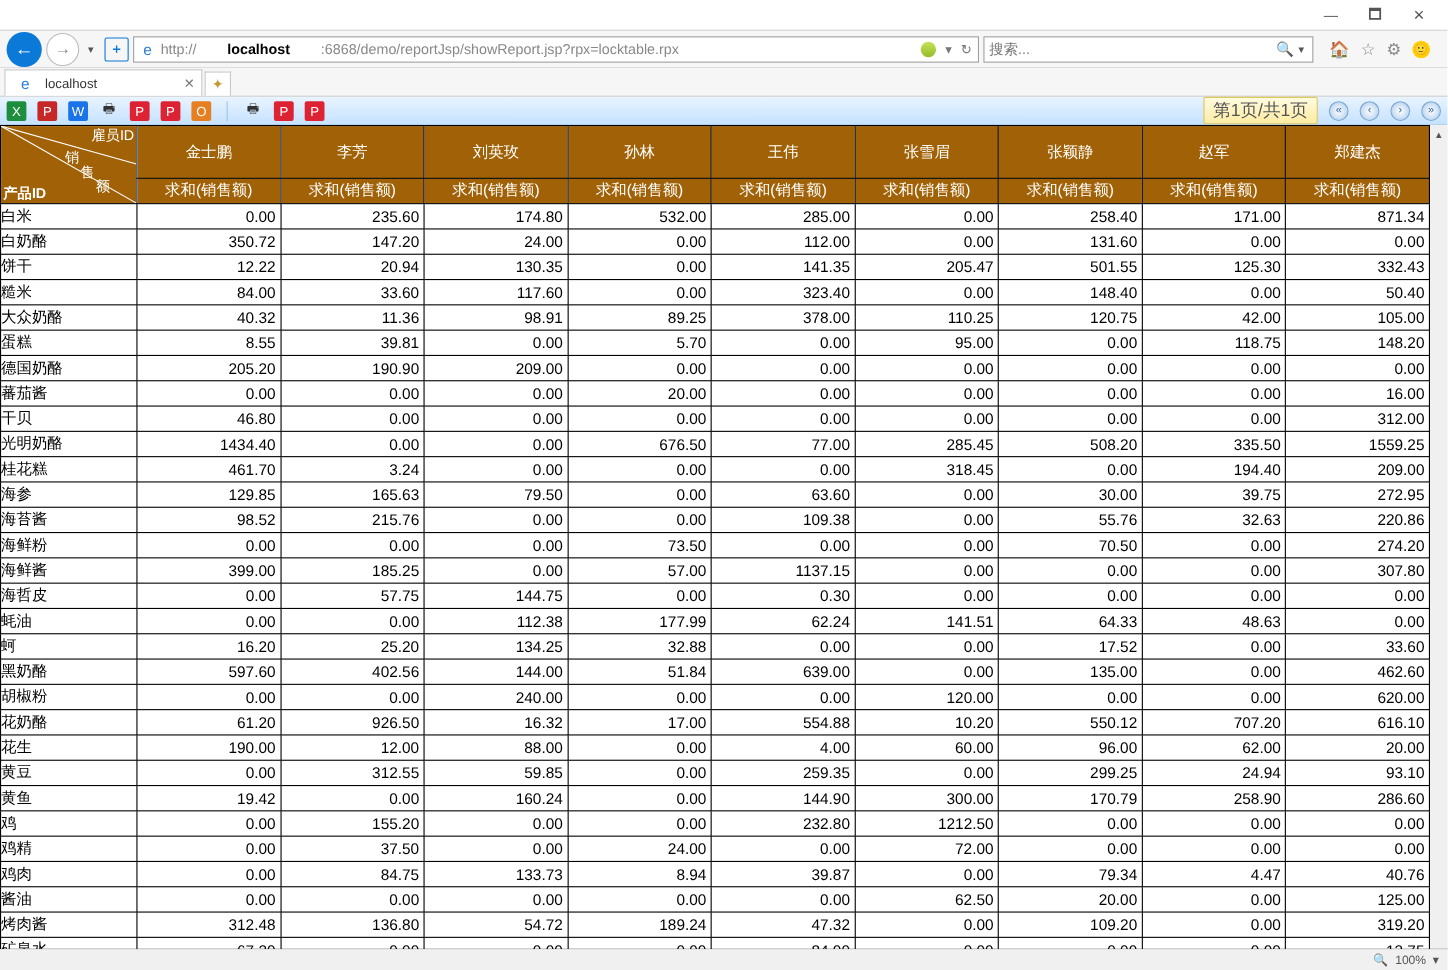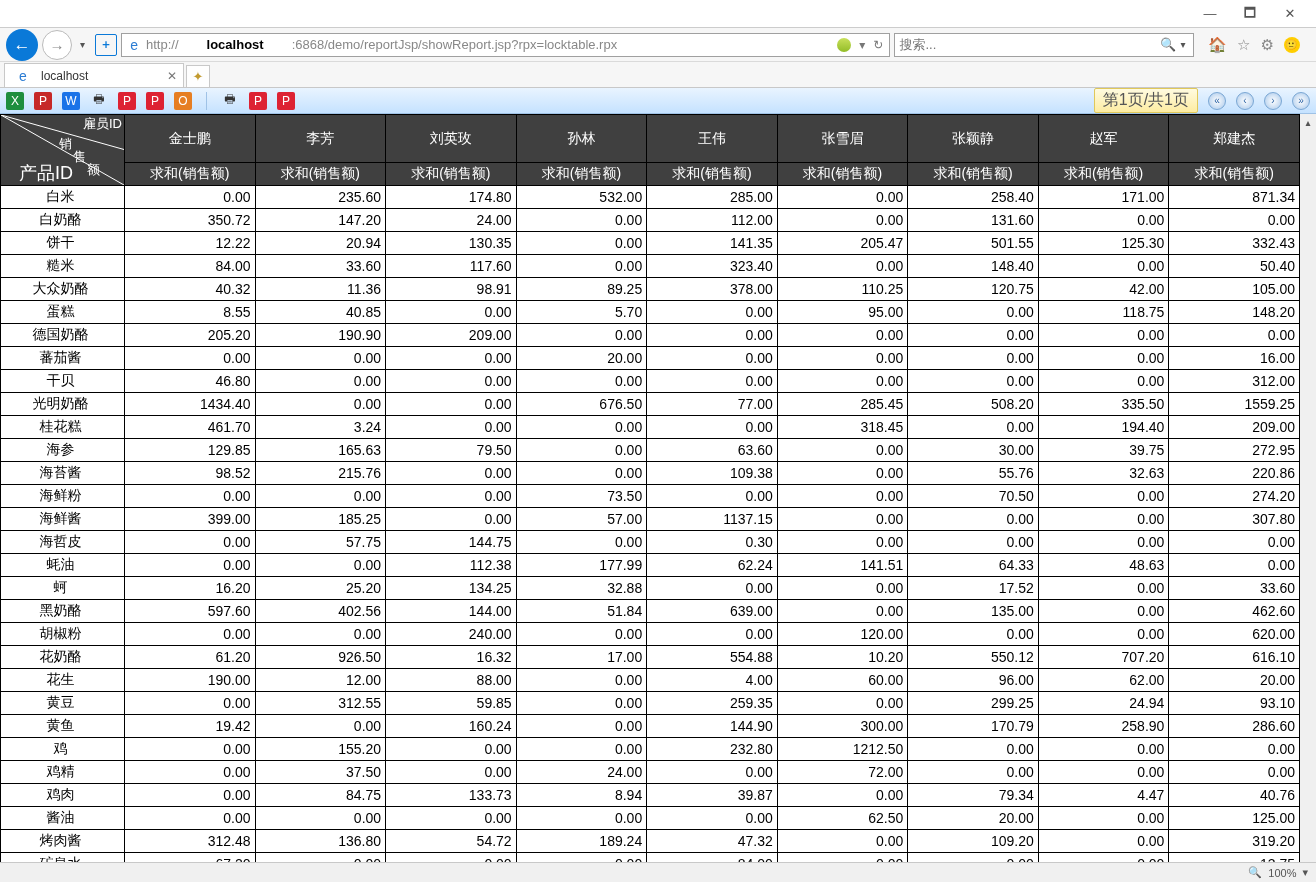--- a/index.html
+++ b/index.html
@@ -47,29 +47,29 @@
 .page-indicator { background:linear-gradient(#fffbe0,#fdeca2); border:1px solid #e0c85a; padding:1px 8px; font-size:16px; color:#555; border-radius:2px;}
 .page-nav-btn { width:18px;height:18px; border-radius:50%; background:radial-gradient(#fff,#a7c7ea); border:1px solid #7aa7d4; color:#2b63a5; font-size:10px; display:inline-flex; align-items:center; justify-content:center;}
 
 
 .report-viewport { position:absolute; top:114px; left:0; right:16px; bottom:20px; overflow:auto; }
 .report-viewport-edge { position:absolute; top:114px; right:0; width:16px; bottom:20px; background:#f0f0f0; display:flex; flex-direction:column; align-items:center; justify-content:flex-start; }
 .report-viewport-edge .sbarrow { width:16px;height:16px;display:flex;align-items:center;justify-content:center;color:#555;font-size:10px;}
 
 table.datatbl { border-collapse:collapse; width:100%; table-layout:fixed; }
 table.datatbl th, table.datatbl td { border:1px solid #000; height:23px; font-size:14px; white-space:nowrap; overflow:hidden; }
-table.datatbl thead th { background:#404040; color:#fff; font-weight:normal; text-align:center; }
+table.datatbl thead th { background:#a16207; color:#fff; font-weight:normal; text-align:center; }
 table.datatbl thead tr:first-child th { height:48px; }
-table.datatbl tbody td:first-child { text-align:center; }
+table.datatbl tbody td:first-child { text-align:left; }
 table.datatbl tbody td { text-align:right; padding-right:4px; }
 .rowhead-diag { background:#1e8ee3; color:#fff; position:relative; text-align:left !important; padding:0 !important;}
 .diag-line { position:absolute; left:0; top:0; width:100%; height:100%; }
 .diag-lbl1 { position:absolute; right:2px; top:0; font-size:13px;}
 .diag-lbl2 { position:absolute; left:58px; top:22px; font-size:13px; line-height:13px;}
-.diag-lbl3 { position:absolute; left:18px; bottom:0; font-size:18px;}
+.diag-lbl3 { position:absolute; left:2px; bottom:0; font-size:13px;font-weight:bold;}
 
 
 .statusbar { position:absolute; bottom:0; left:0; right:0; height:20px; background:#f0f0f0; border-top:1px solid #c8c8c8; display:flex; align-items:center; justify-content:flex-end; padding:0 8px; font-size:11px; color:#555; gap:6px;}
 </style>
 </head>
 <body>
 
 <div class="titlebar">
   <div class="winbtn">—</div>
   <div class="winbtn">🗖</div>
@@ -240,21 +240,21 @@
           <td>89.25</td>
           <td>378.00</td>
           <td>110.25</td>
           <td>120.75</td>
           <td>42.00</td>
           <td>105.00</td>
         </tr>
         <tr>
           <td>蛋糕</td>
           <td>8.55</td>
-          <td>40.85</td>
+          <td>39.81</td>
           <td>0.00</td>
           <td>5.70</td>
           <td>0.00</td>
           <td>95.00</td>
           <td>0.00</td>
           <td>118.75</td>
           <td>148.20</td>
         </tr>
         <tr>
           <td>德国奶酪</td>

